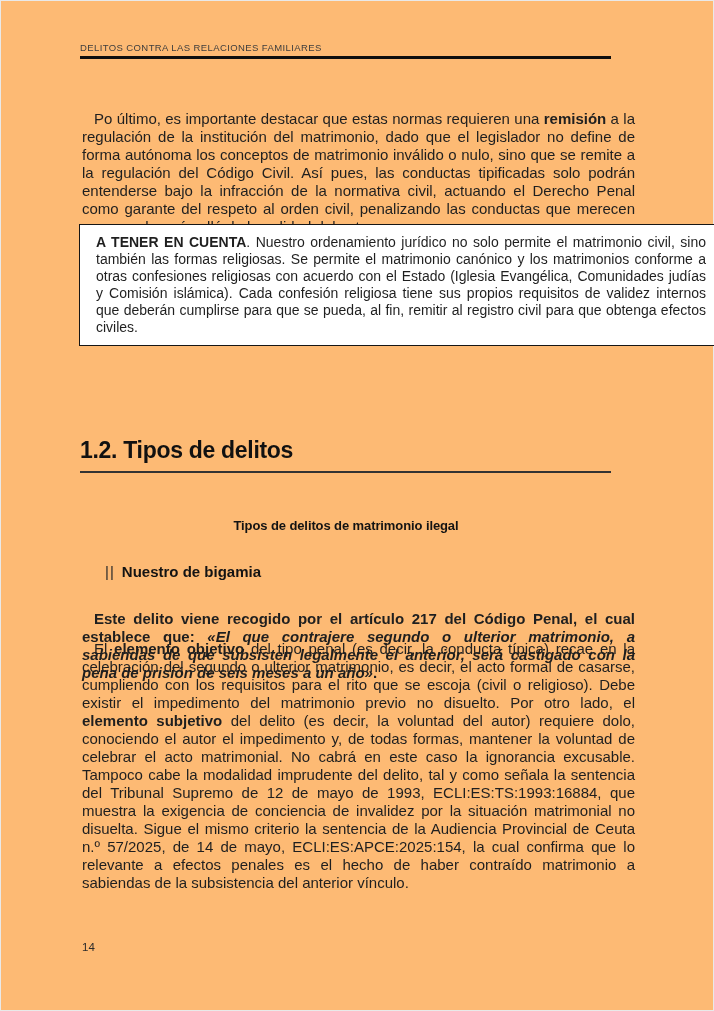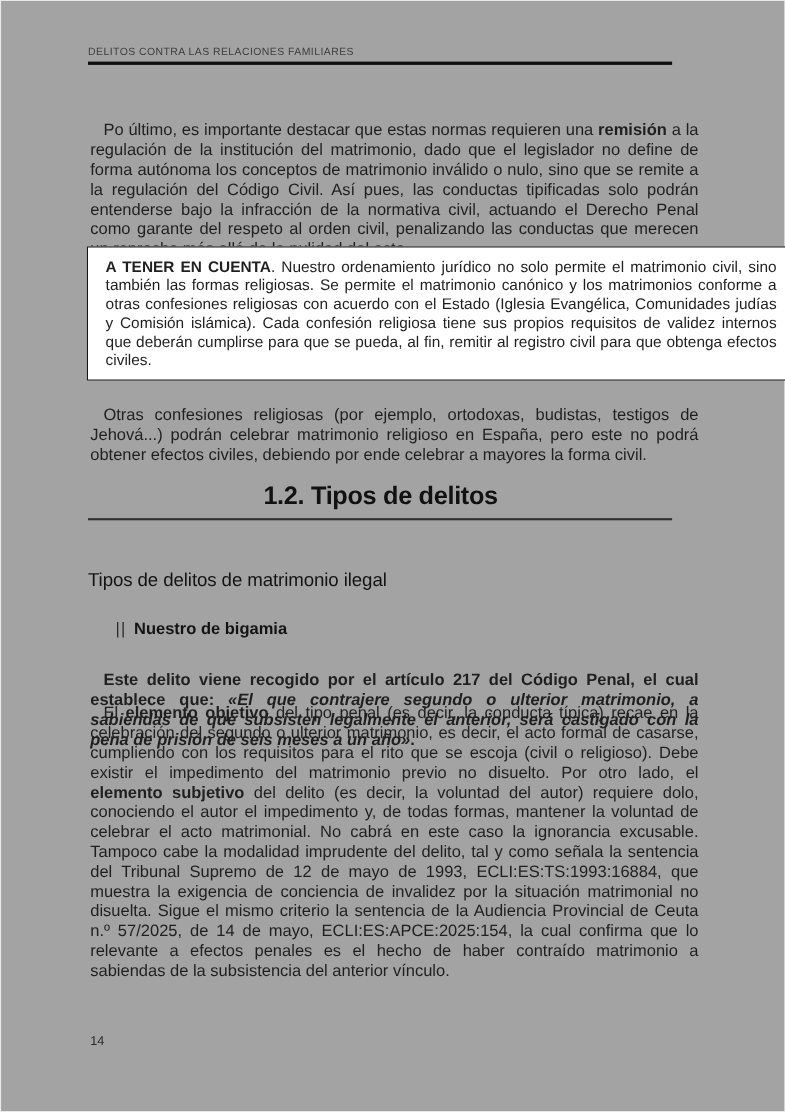--- a/index.html
+++ b/index.html
@@ -1,20 +1,20 @@
 <!DOCTYPE html>
 <html lang="es"><head>
 <meta charset="utf-8">
 <style>
   html, body { margin: 0; padding: 0; background: #ffffff; }
   .page {
     position: relative;
     width: 714px;
     height: 1011px;
-    background: #a3a3a3;
+    background: #fdba74;
     font-family: "Liberation Sans", "DejaVu Sans", sans-serif;
     color: #1f1f1f;
     box-shadow: inset 0 0 0 1px #e9e9e9;
     overflow: hidden;
   }
   .abs { position: absolute; }
   .running-header {
     left: 80px; top: 42px; width: 532px;
     font-size: 9.5px; letter-spacing: 0.4px;
     color: #3d3d3d; font-weight: 400;
@@ -39,31 +39,31 @@
     box-sizing: border-box;
     padding: 9px 15px 10px 16px;
     background: #ffffff;
   }
   .note-box-text {
     font-size: 14px; line-height: 16.9px;
     text-align: justify; color: #1f1f1f;
   }
   .section-title {
     left: 80px; top: 437px; width: 532px;
-    text-align: center;
     font-size: 23px; font-weight: 700; letter-spacing: -0.3px;
     color: #111111;
   }
   .section-title-rule {
     left: 80px; top: 471px; width: 531px; height: 1.5px;
     background: #333333;
   }
   .subsection-title {
     left: 80px; top: 518px; width: 532px;
-    font-size: 17px; font-weight: 400; letter-spacing: -0.1px;
+    text-align: center;
+    font-size: 13px; font-weight: 700; letter-spacing: -0.1px;
     color: #131313;
   }
   .bigamia-heading {
     left: 105px; top: 563px;
     font-size: 15px; font-weight: 700; color: #131313;
   }
   .bigamia-marker {
     font-weight: 400; color: #2a2a2a; margin-right: 7px;
     letter-spacing: 1px;
   }
@@ -82,21 +82,20 @@
   <div class="abs running-header">DELITOS CONTRA LAS RELACIONES FAMILIARES</div>
 
   <div class="abs header-rule"></div>
 
   <p class="abs body-para para-remision"><span>Po último, es importante destacar que estas normas requieren una </span><span class="b">remisión</span><span> a la regulación de la institución del matrimonio, dado que el legislador no define de forma autónoma los conceptos de matrimonio inválido o nulo, sino que se remite a la regulación del Código Civil. Así pues, las conductas tipificadas solo podrán entenderse bajo la infracción de la normativa civil, actuando el Derecho Penal como garante del respeto al orden civil, penalizando las conductas que merecen un reproche más allá de la nulidad del acto.</span></p>
 
   <div class="abs note-box">
     <div class="note-box-text"><span class="b">A TENER EN CUENTA</span><span>. Nuestro ordenamiento jurídico no solo permite el matrimonio civil, sino también las formas religiosas. Se permite el matrimonio canónico y los matrimonios conforme a otras confesiones religiosas con acuerdo con el Estado (Iglesia Evangélica, Comunidades judías y Comisión islámica). Cada confesión religiosa tiene sus propios requisitos de validez internos que deberán cumplirse para que se pueda, al fin, remitir al registro civil para que obtenga efectos civiles.</span></div>
   </div>
 
-  <p class="abs body-para para-otras"><span>Otras confesiones religiosas (por ejemplo, ortodoxas, budistas, testigos de Jehová...) podrán celebrar matrimonio religioso en España, pero este no podrá obtener efectos civiles, debiendo por ende celebrar a mayores la forma civil.</span></p>
 
   <div class="abs section-title">1.2. Tipos de delitos</div>
 
   <div class="abs section-title-rule"></div>
 
   <div class="abs subsection-title">Tipos de delitos de matrimonio ilegal</div>
 
   <div class="abs bigamia-heading">
     <span class="bigamia-marker">||</span><span>Nuestro de bigamia</span>
   </div>

